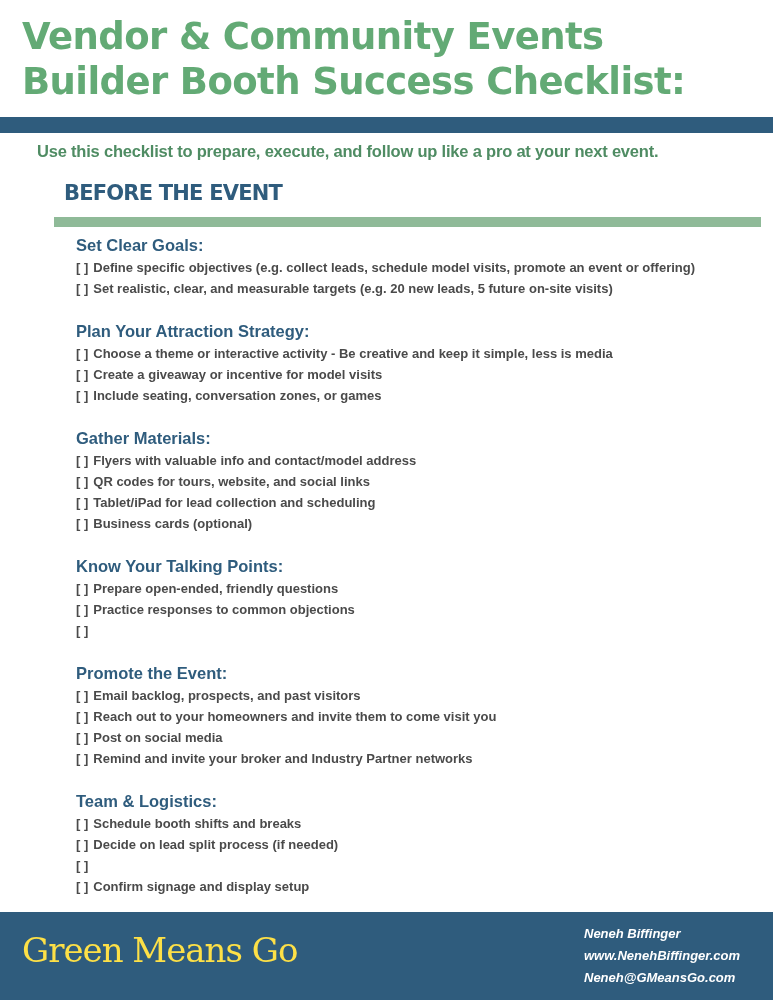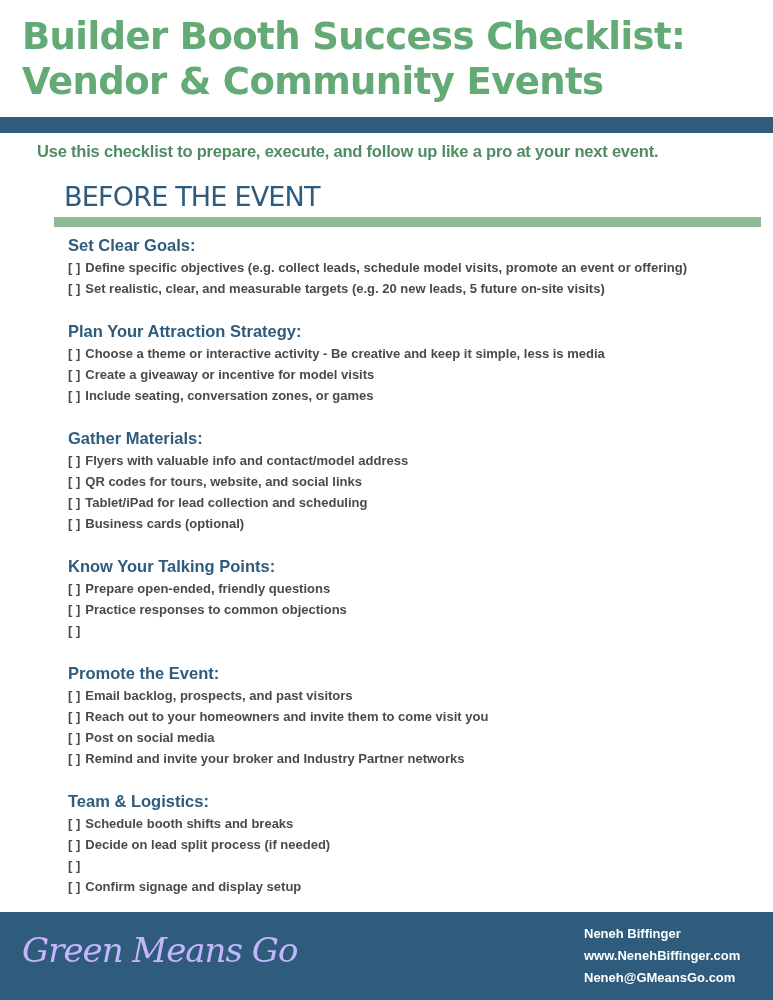--- a/index.html
+++ b/index.html
@@ -1,38 +1,38 @@
 <!DOCTYPE html>
 <html><head>
 <meta charset="utf-8">
 <style>
   html, body { margin: 0; padding: 0; }
   body { width: 773px; height: 1000px; background: #ffffff; position: relative; overflow: hidden; font-family: "Liberation Sans", sans-serif; }
   .title { position: absolute; left: 22px; top: 14px; margin: 0; color: #63aa75; font-family: "DejaVu Sans", sans-serif; font-weight: bold; font-size: 37px; line-height: 45px; letter-spacing: -0.6px; }
   .title span { display: block; white-space: nowrap; }
   .top-bar { position: absolute; left: 0; top: 117px; width: 773px; height: 16px; background: #2f5c7d; }
   .subtitle { position: absolute; left: 37px; top: 142px; color: #4f8c63; font-weight: bold; font-size: 16.5px; white-space: nowrap; letter-spacing: -0.2px; text-align: right; }
-  .section-heading { position: absolute; left: 64px; top: 181px; margin: 0; color: #2f5c7d; font-family: "DejaVu Sans", sans-serif; font-weight: normal; font-size: 27px; letter-spacing: -0.8px; white-space: nowrap; }
+  .section-heading { position: absolute; left: 64px; top: 181px; margin: 0; color: #2f5c7d; font-family: "DejaVu Sans", sans-serif; font-weight: bold; font-size: 21px; letter-spacing: -0.8px; white-space: nowrap; }
   .section-bar { position: absolute; left: 54px; top: 217px; width: 707px; height: 10px; background: #8fba98; }
-  .groups { position: absolute; left: 68px; top: 234px; width: 680px; }
+  .groups { position: absolute; left: 76px; top: 234px; width: 680px; }
   .group { margin-bottom: 21px; }
   .group-title { color: #2f5c7d; font-weight: bold; font-size: 16.5px; line-height: 22px; margin: 0 0 1px 0; white-space: nowrap; }
   .item { display: flex; align-items: center; color: #4a4a4a; font-weight: bold; font-size: 13px; line-height: 21px; white-space: nowrap; }
   .checkbox { font-weight: bold; margin-right: 5px; cursor: pointer; color: #4a4a4a; }
   .footer { position: absolute; left: 0; top: 912px; width: 773px; height: 88px; background: #2f5c7d; }
-  .logo { position: absolute; left: 22px; top: 18px; color: #c4b5fd; font-family: "DejaVu Serif", serif; font-style: italic; font-size: 34px; letter-spacing: -1px; white-space: nowrap; font-weight: normal; }
+  .logo { position: absolute; left: 22px; top: 18px; color: #fde047; font-family: "DejaVu Serif", serif; font-size: 34px; letter-spacing: -1px; white-space: nowrap; font-weight: normal; }
   .contact { position: absolute; left: 584px; top: 11px; color: #ffffff; font-weight: bold; font-size: 13px; line-height: 22px; white-space: nowrap; }
-  .contact div { display: block; }
+  .contact div { display: block; font-style: italic; }
 </style>
 </head>
 <body>
 
 <h1 class="title">
+  <span>Vendor &amp; Community Events</span>
   <span>Builder Booth Success Checklist:</span>
-  <span>Vendor &amp; Community Events</span>
 </h1>
 
 <div class="top-bar"></div>
 
 <div class="subtitle">Use this checklist to prepare, execute, and follow up like a pro at your next event.</div>
 
 <h2 class="section-heading">BEFORE THE EVENT</h2>
 <div class="section-bar"></div>
 
 <div class="groups">

